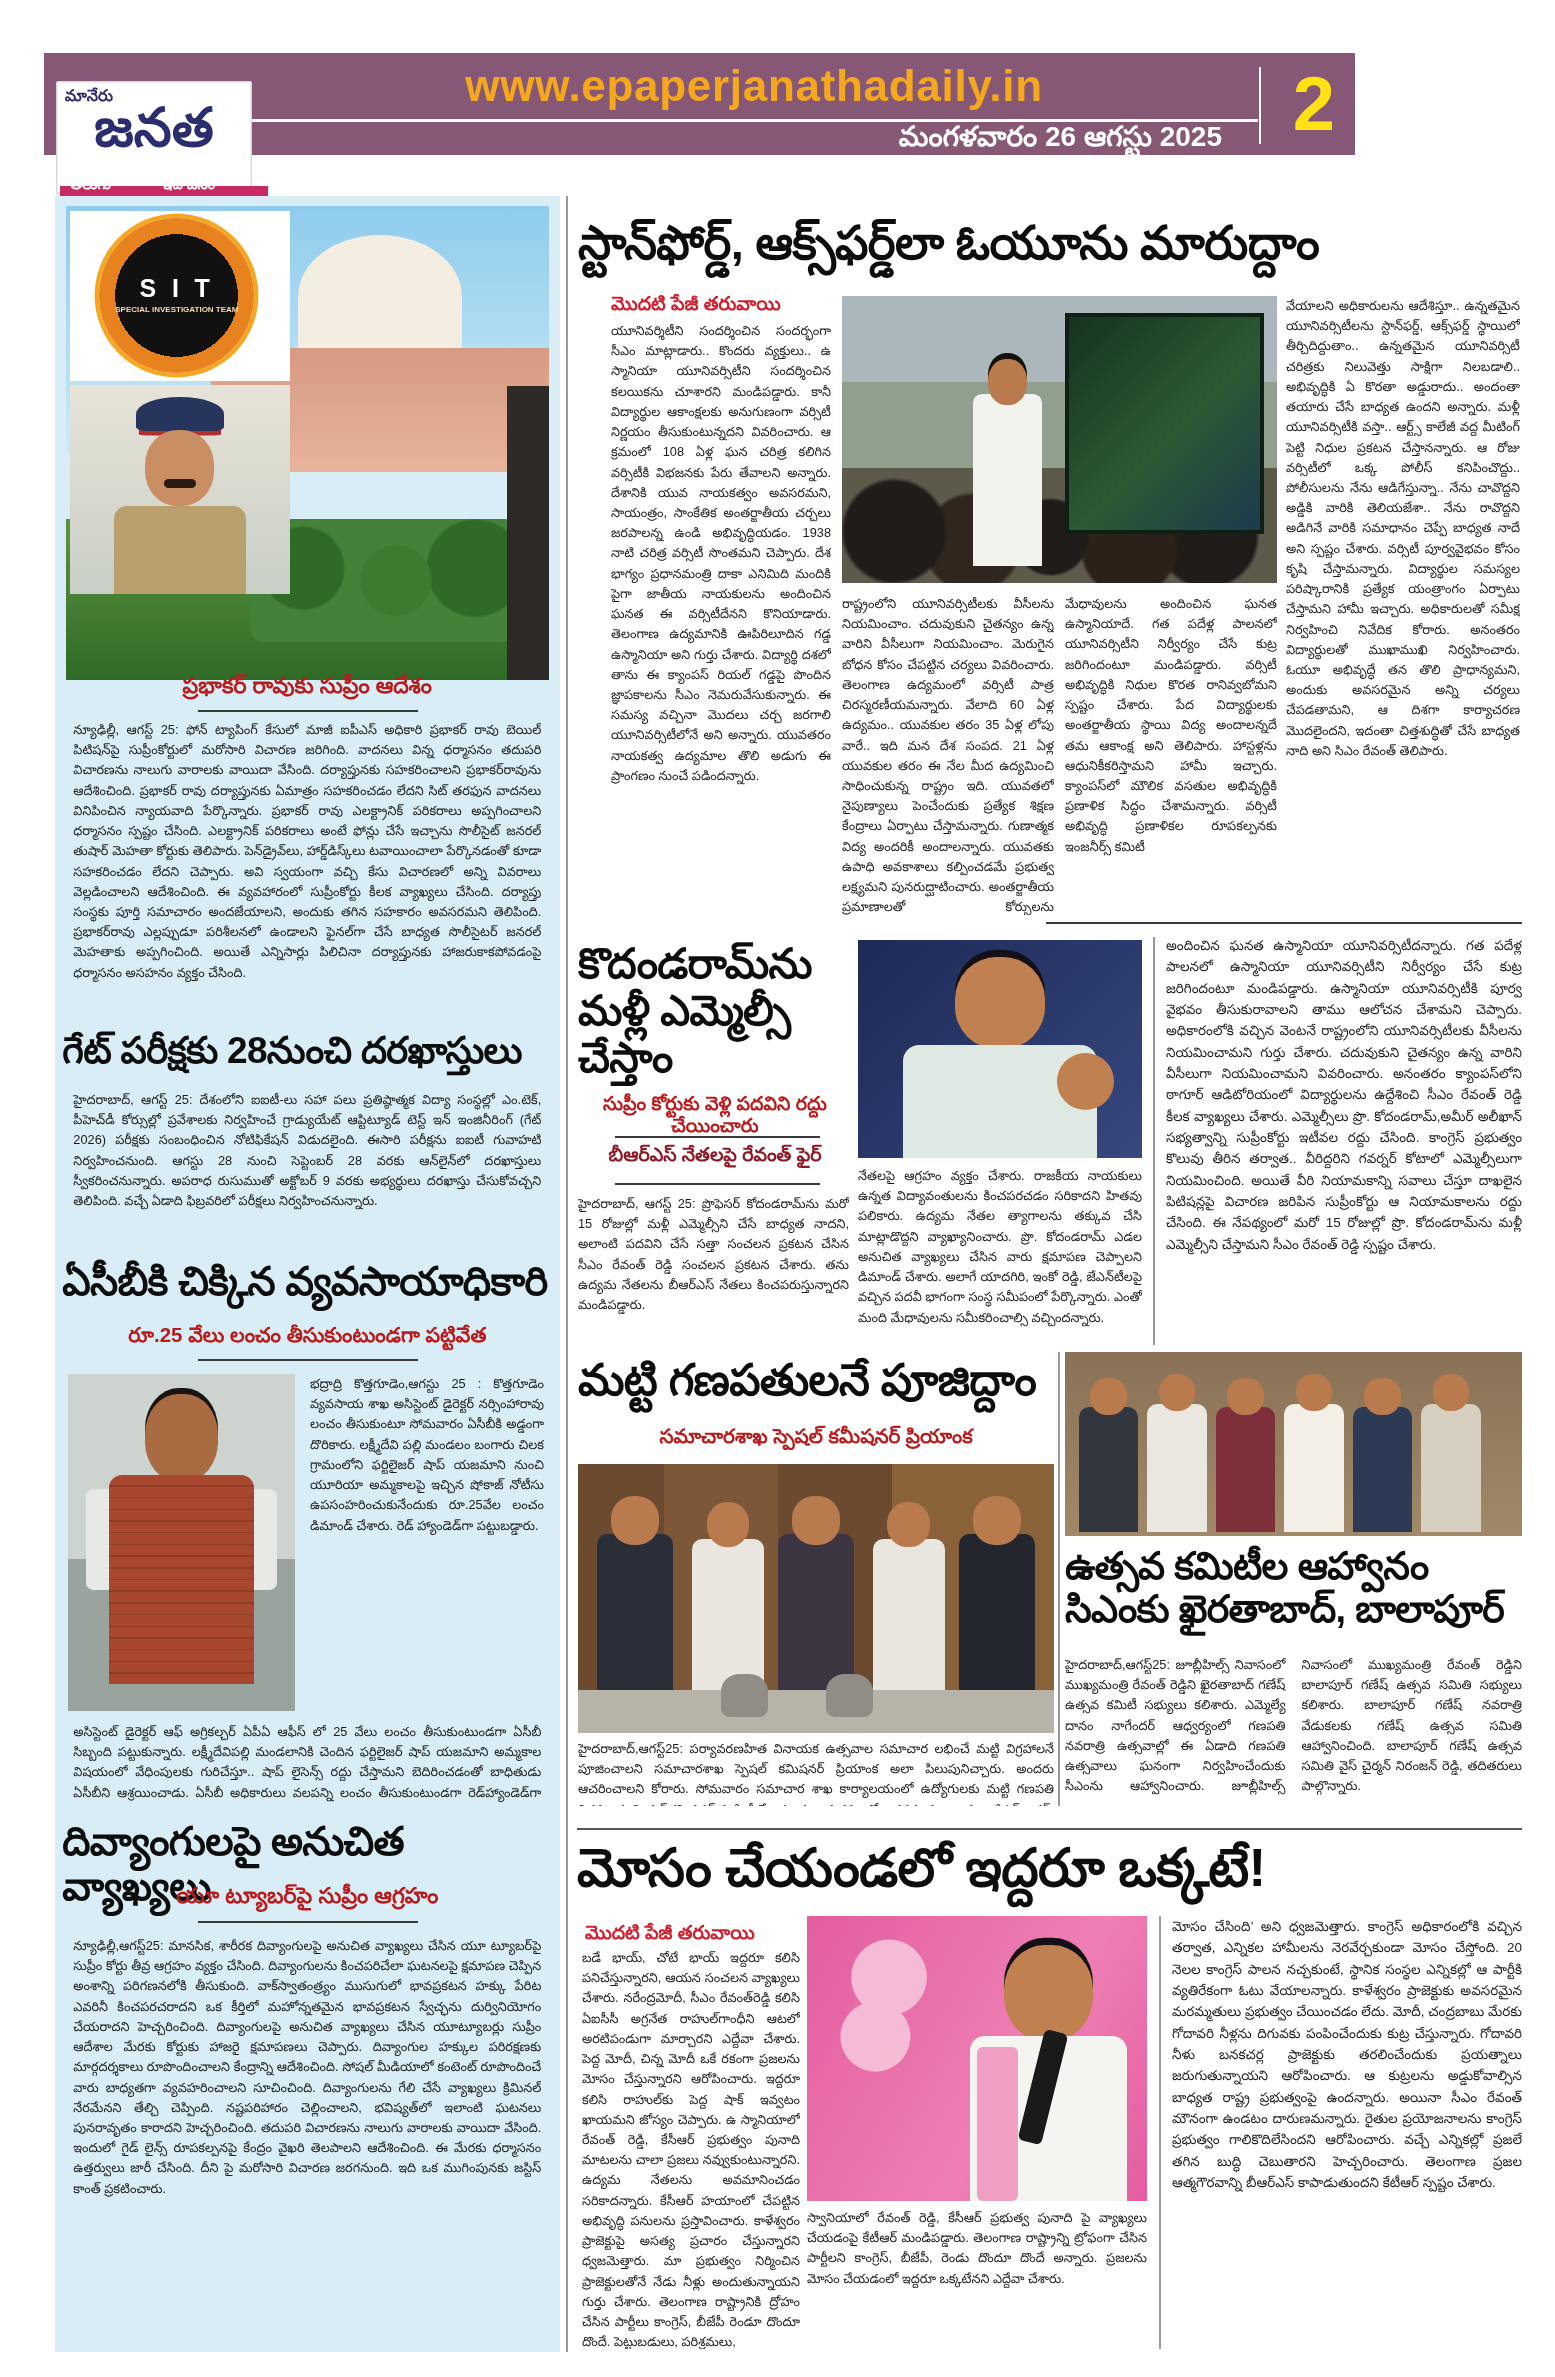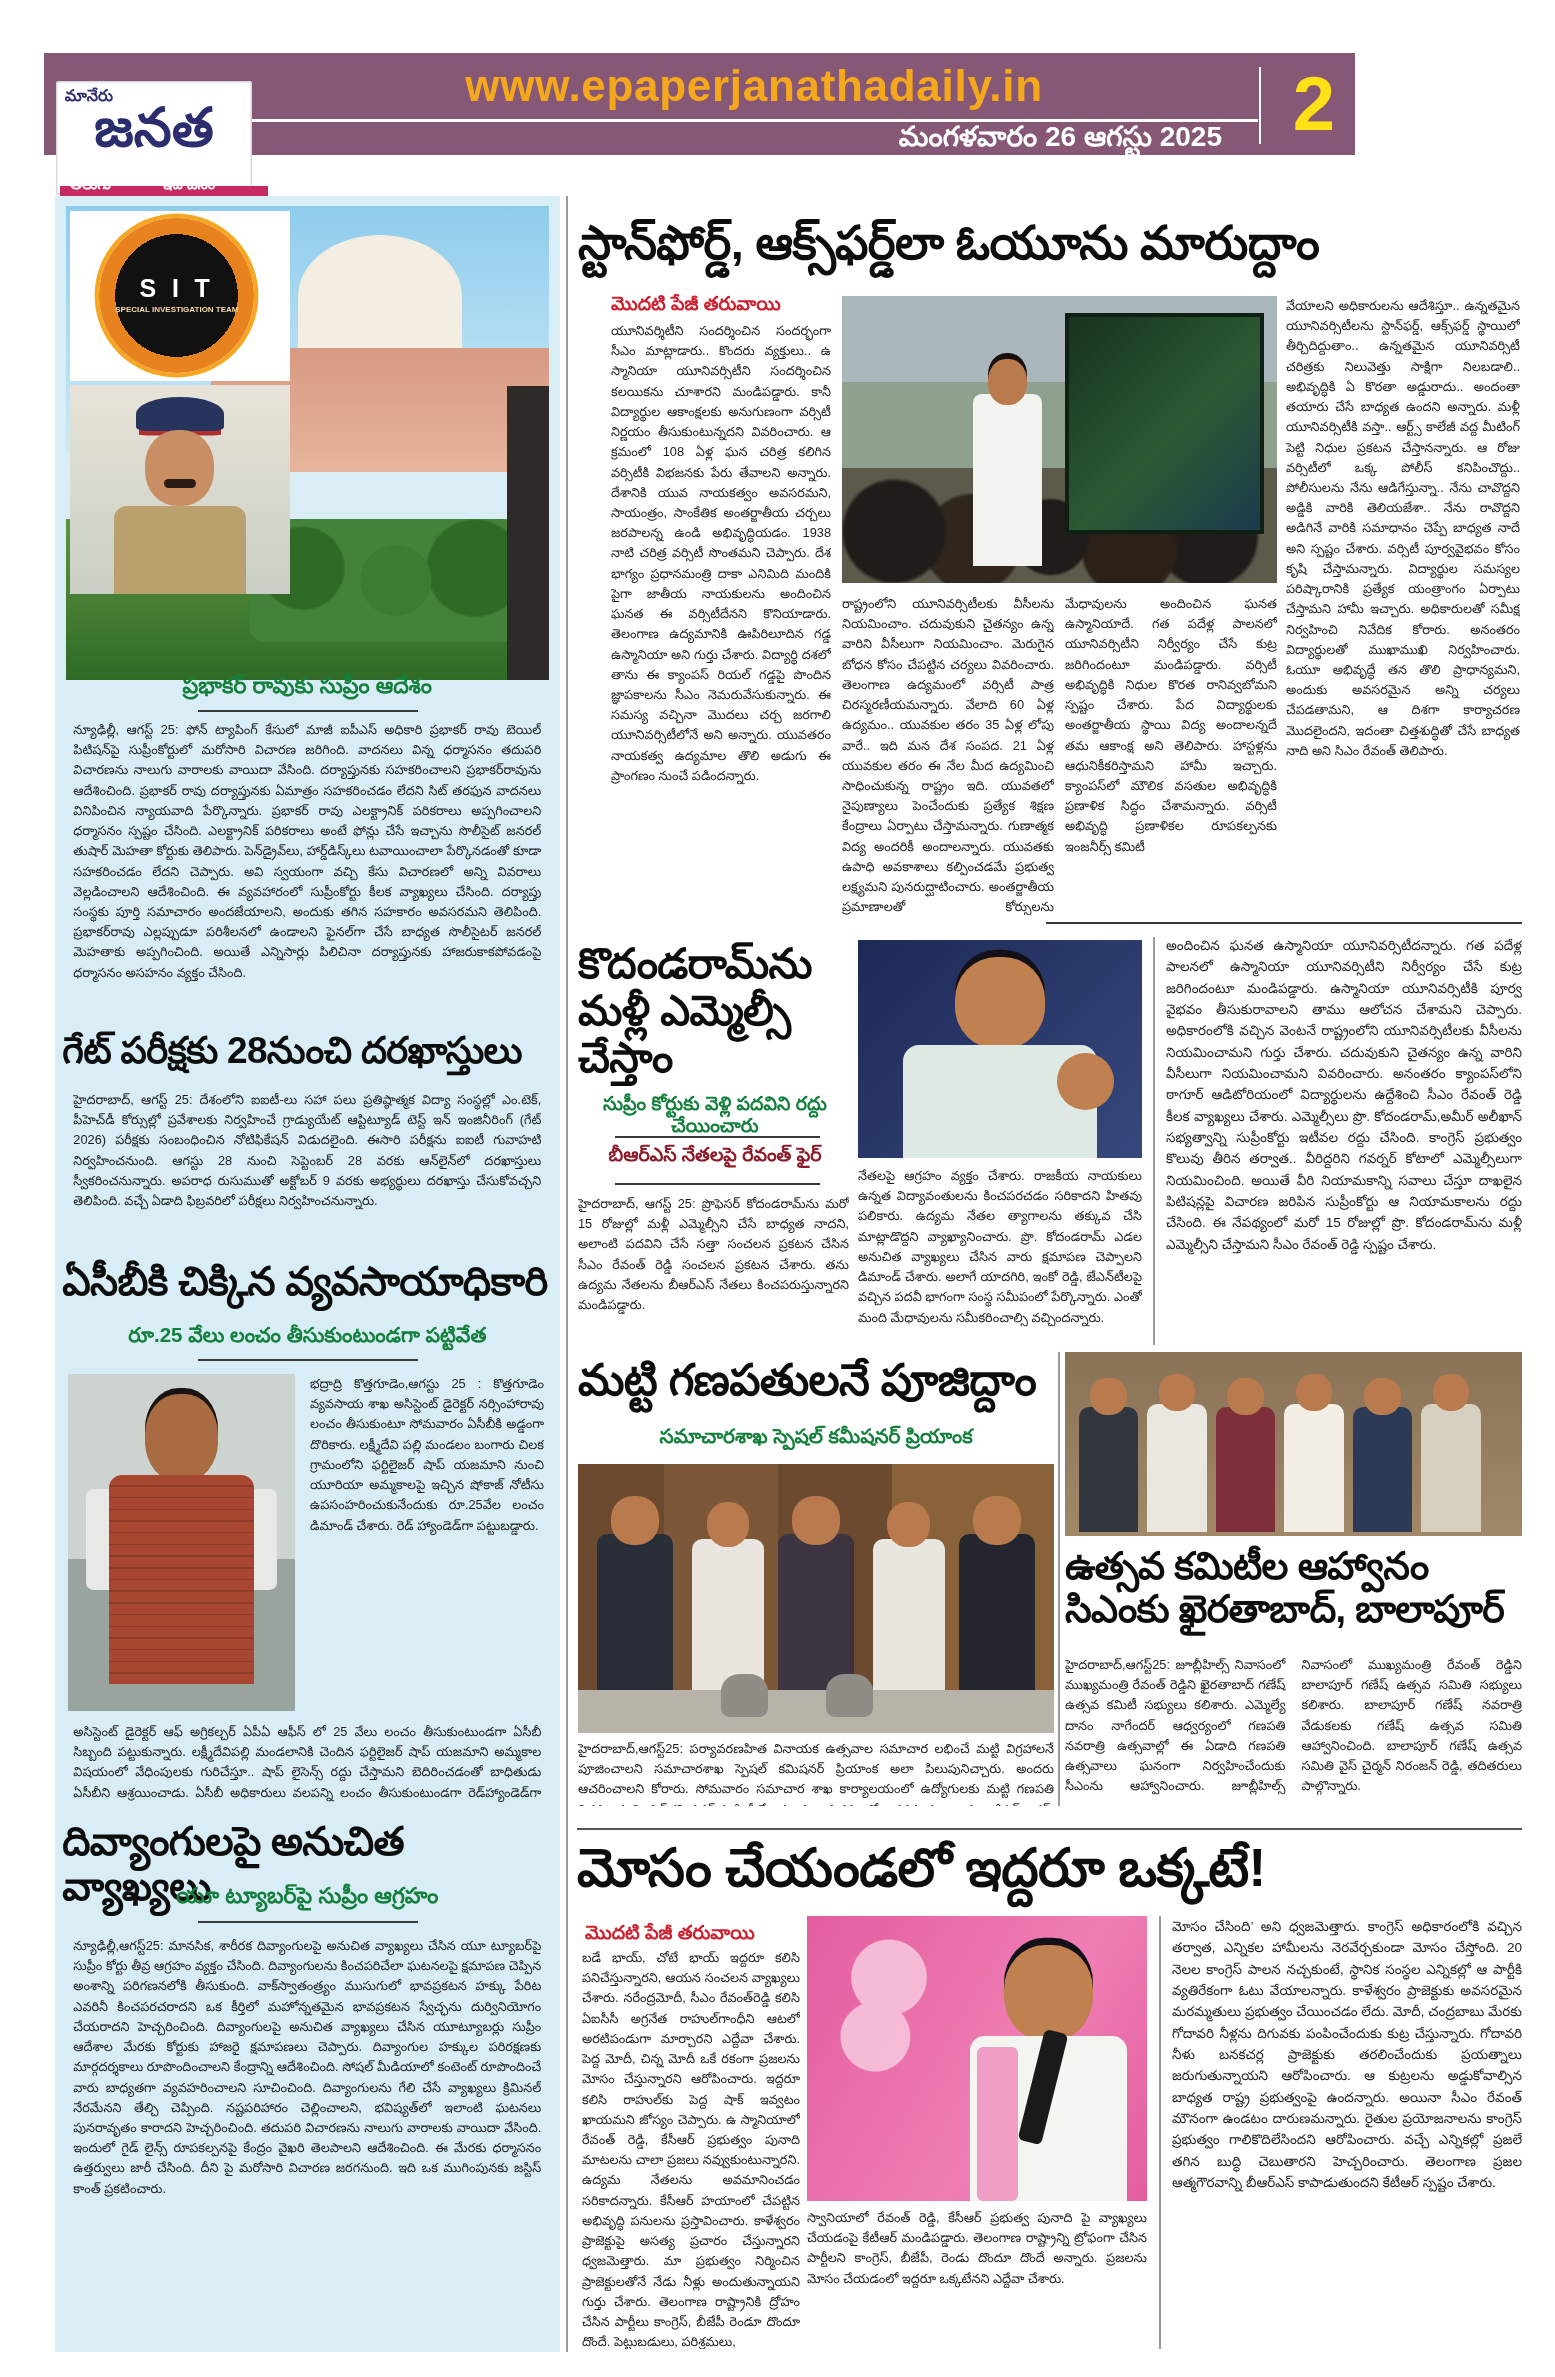--- a/index.html
+++ b/index.html
@@ -13,21 +13,21 @@
   .pagenum{color:#ffe116;font-size:76px;font-weight:800;text-align:center;line-height:1;}
   .logo-box{background:#ffffff;border-radius:2.9px;box-shadow:0 0 0 1.5px #d8d8d8 inset;}
   .logo-main{color:#2b2d6e;font-size:54px;font-weight:800;text-align:center;line-height:1.0;}
   .logo-small{color:#2b2d6e;font-size:16px;font-weight:700;}
   .tagline{background:#c72a62;color:#ffffff;font-size:14.6px;font-weight:700;
            display:flex;justify-content:space-between;align-items:center;padding:0 10.2px;}
   .hline{background:#ffffff;}
   
   .panel{background:#d8edf6;}
   .headline{color:#0d0d0d;font-weight:800;line-height:1.12;letter-spacing:-0.7px;}
-  .subhead{color:#15803d;font-weight:800;text-align:center;line-height:1.15;}
+  .subhead{color:#b91c1c;font-weight:800;text-align:center;line-height:1.15;}
   .contfrom{color:#cf2030;font-weight:800;font-size:19px;}
   .body{font-size:12.8px;line-height:1.58;text-align:justify;color:#1c1c1c;
         overflow:hidden;word-break:break-word;}
   .rule{background:#3a3a3a;height:1.5px;}
   .vdiv{background:#9a9a9a;width:1.5px;}
   .two-col{column-count:2;column-gap:16px;}
   
   .ph{overflow:hidden;position:absolute;}
   .ph *{position:absolute;}
   .sc-sky{left:0;top:0;right:0;height:52%;background:linear-gradient(#8fccec,#cdeaf7);}

